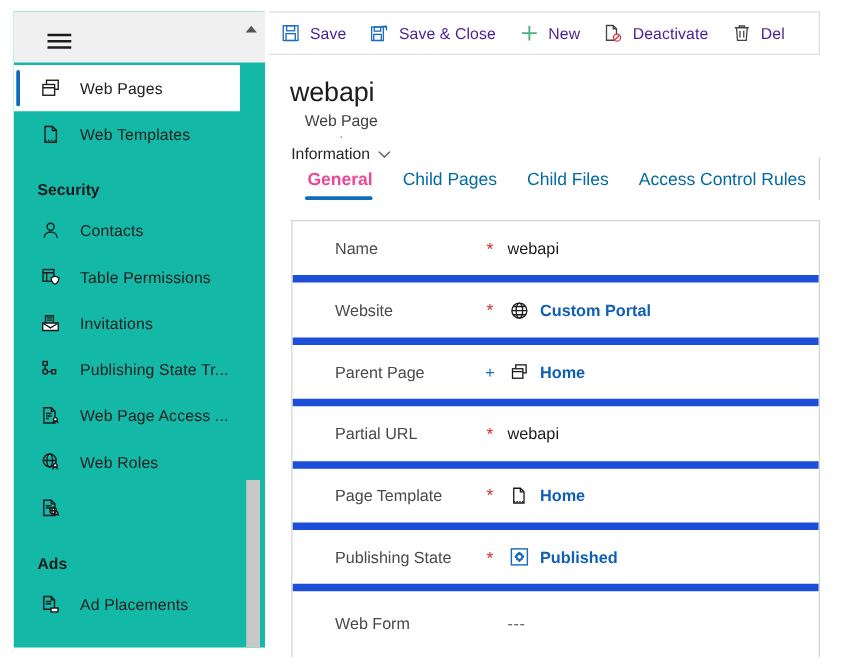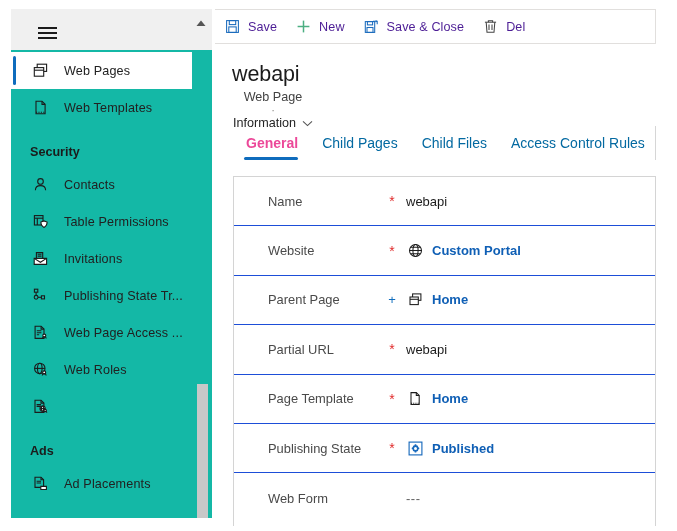--- a/index.html
+++ b/index.html
@@ -282,21 +282,21 @@
     border: 1px solid #d4d4d4;
     border-bottom: none;
     box-sizing: border-box;
     background: #ffffff;
     overflow: hidden;
   }
   .frow {
     height: 49.4px;
     display: flex;
     align-items: center;
-    border-bottom: 1px solid #1d4ed8;
+    border-bottom: 6px solid #1d4ed8;
     box-sizing: border-box;
   }
   .frow:last-child { border-bottom: none; }
   .flabel {
     width: 149px;
     flex: 0 0 149px;
     padding-left: 34px;
     box-sizing: border-box;
     font-size: 12.9px;
     color: #4a4a4a;
@@ -501,41 +501,52 @@
             <rect x="1.6" y="1.6" width="11.8" height="11.8"></rect>
             <rect x="4.3" y="1.6" width="6.4" height="4"></rect>
             <rect x="3.8" y="7.9" width="7.4" height="5.5"></rect>
           </svg>
         </span>
         <span class="clabel">Save</span>
       </div>
 
       <div class="cmd">
         <span class="cico">
-          <svg width="15" height="15" viewBox="0 0 15 15" stroke="#4caf82" stroke-width="1.5">
-            <line x1="7.5" y1="1.6" x2="7.5" y2="13.4"></line>
-            <line x1="1.6" y1="7.5" x2="13.4" y2="7.5"></line>
-          </svg>
-        </span>
-        <span class="clabel">New</span>
-      </div>
-
-      <div class="cmd">
-        <span class="cico">
           <svg width="15" height="15" viewBox="0 0 15 15" fill="none" stroke="#1a6bbd" stroke-width="1.05">
             <rect x="1.3" y="2.6" width="9.4" height="10.8"></rect>
             <rect x="3.4" y="2.6" width="5.2" height="3.3"></rect>
             <rect x="3" y="8.5" width="6" height="4.9"></rect>
             <path d="M9 2.2h4.2v3.1" stroke="#1a6bbd"></path>
             <path d="M11.7 1.1l1.8 1.2-1.8 1.2z" fill="#1a6bbd" stroke="none"></path>
           </svg>
         </span>
         <span class="clabel">Save &amp; Close</span>
       </div>
 
+      <div class="cmd">
+        <span class="cico">
+          <svg width="15" height="15" viewBox="0 0 15 15" stroke="#4caf82" stroke-width="1.5">
+            <line x1="7.5" y1="1.6" x2="7.5" y2="13.4"></line>
+            <line x1="1.6" y1="7.5" x2="13.4" y2="7.5"></line>
+          </svg>
+        </span>
+        <span class="clabel">New</span>
+      </div>
+
+      <div class="cmd">
+        <span class="cico">
+          <svg width="15" height="15" viewBox="0 0 15 15" fill="none" stroke="#444" stroke-width="1.05">
+            <path d="M2.2 1.4h5.4L10.2 4v9.2H2.2z"></path>
+            <path d="M7.6 1.4V4h2.6"></path>
+            <circle cx="10.6" cy="11.1" r="2.8" stroke="#d13438" fill="#fff"></circle>
+            <line x1="8.7" y1="13" x2="12.5" y2="9.2" stroke="#d13438"></line>
+          </svg>
+        </span>
+        <span class="clabel">Deactivate</span>
+      </div>
 
       <div class="cmd">
         <span class="cico">
           <svg width="15" height="15" viewBox="0 0 15 15" fill="none" stroke="#444" stroke-width="1.05">
             <path d="M1.9 3.2h11.2"></path>
             <path d="M5.4 3.2V1.8h4.2v1.4"></path>
             <path d="M3.2 3.2l.8 10.1h7l.8-10.1"></path>
             <path d="M6 5.6v5.3M9 5.6v5.3"></path>
           </svg>
         </span>

